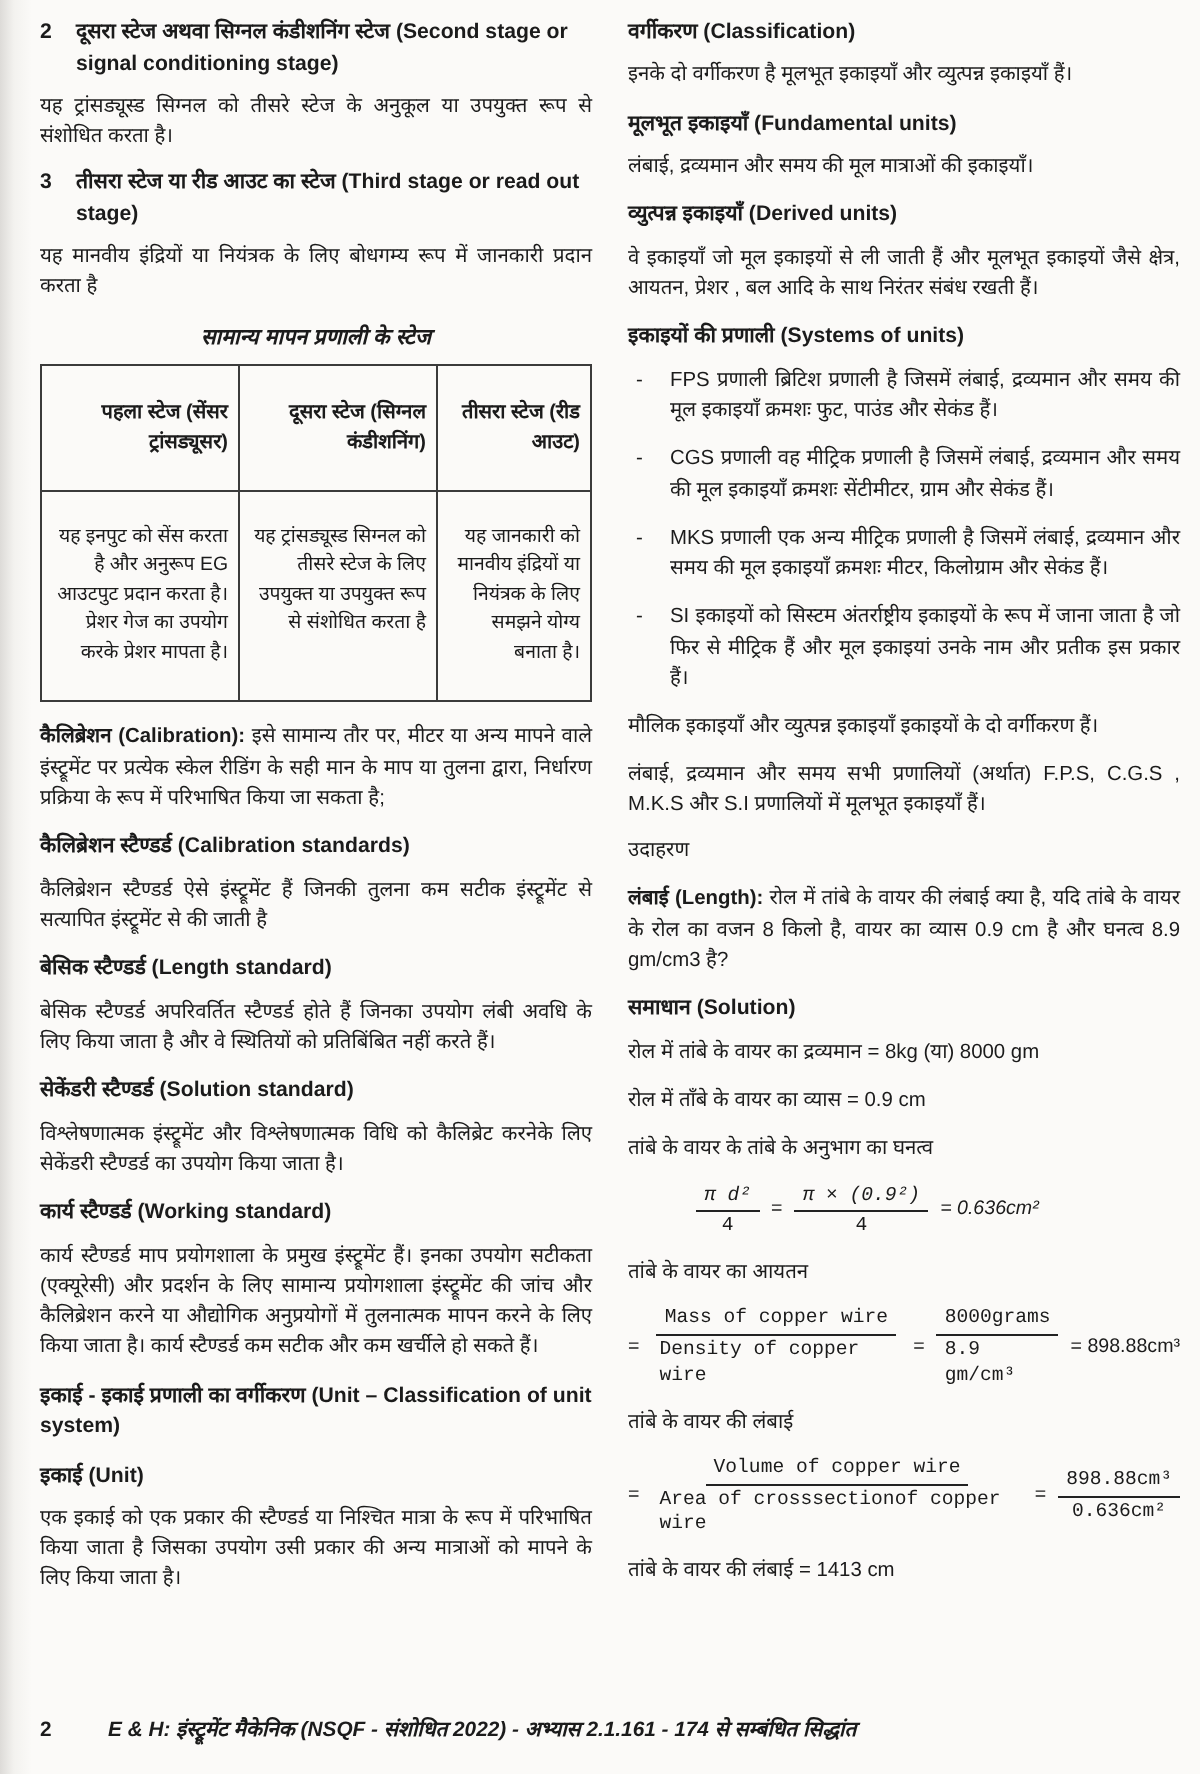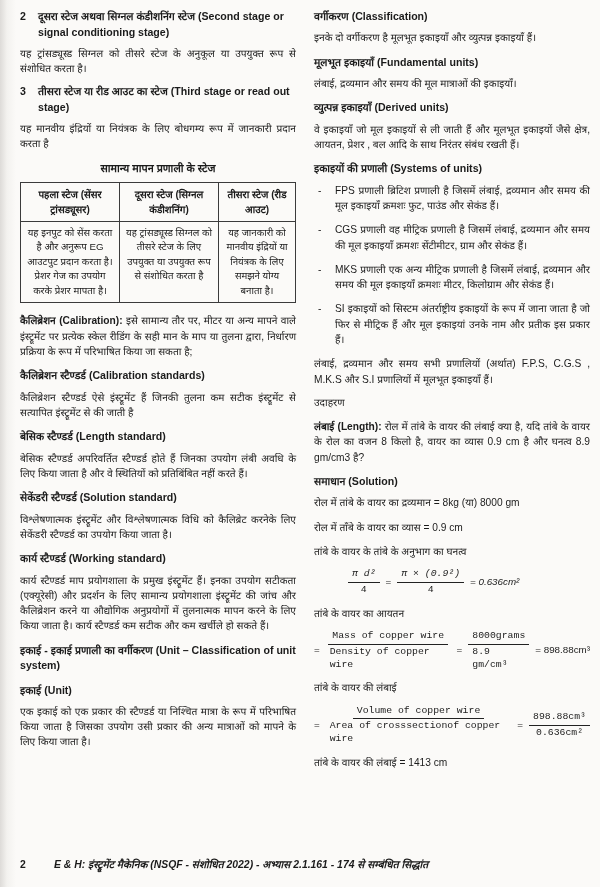--- a/index.html
+++ b/index.html
@@ -21,25 +21,25 @@
   .columns{display:grid;grid-template-columns:1fr 1fr;column-gap:18px;}
   .col{min-width:0;}
 
   .hitem{display:flex;gap:9px;font-weight:700;font-size:10.6px;line-height:1.5;margin:0 0 5px;}
   .hnum{min-width:9px;}
   .sec-h{font-weight:700;font-size:10.6px;line-height:1.45;margin:9px 0 6px;}
   p.body{font-size:10.2px;line-height:1.5;margin:0 0 8px;text-align:justify;}
   p.plain{font-size:10.2px;line-height:1.5;margin:0 0 9px;text-align:left;}
   .lead{font-weight:700;}
 
-  .table-title{font-weight:700;font-size:10.8px;text-align:center;margin:8px 0 7px;}
+  .table-title{font-weight:700;font-size:10.8px;text-align:center;margin:8px 0 7px;font-style:italic;}
   table.stage-table{border-collapse:collapse;width:100%;margin:0 0 10px;}
   table.stage-table th,table.stage-table td{
     border:1.3px solid #3b3b3b;
-    padding:4px 5px;vertical-align:top;text-align:center;
+    padding:16px 5px;vertical-align:top;text-align:right;
     font-size:9.7px;line-height:1.5;
   }
   table.stage-table th{font-weight:700;font-size:10px;}
 
   .bullet{display:flex;gap:11px;margin:0 0 9px;font-size:10.2px;line-height:1.5;}
   .bmark{min-width:6px;padding-left:4px;}
   .btext{flex:1;text-align:justify;}
 
   .formula{display:flex;align-items:center;gap:6px;font-size:9.8px;line-height:1.3;margin:4px 0 9px;}
   .formula.indent{margin-left:34px;}
@@ -143,20 +143,21 @@
       </div>
       <div class="bullet">
         <span class="bmark">-</span>
         <span class="btext">MKS प्रणाली एक अन्य मीट्रिक प्रणाली है जिसमें लंबाई, द्रव्यमान और समय की मूल इकाइयाँ क्रमशः मीटर, किलोग्राम और सेकंड हैं।</span>
       </div>
       <div class="bullet">
         <span class="bmark">-</span>
         <span class="btext">SI इकाइयों को सिस्टम अंतर्राष्ट्रीय इकाइयों के रूप में जाना जाता है जो फिर से मीट्रिक हैं और मूल इकाइयां उनके नाम और प्रतीक इस प्रकार हैं।</span>
       </div>
 
+      <p class="body">मौलिक इकाइयाँ और व्युत्पन्न इकाइयाँ इकाइयों के दो वर्गीकरण हैं।</p>
       <p class="body">लंबाई, द्रव्यमान और समय सभी प्रणालियों (अर्थात) F.P.S, C.G.S , M.K.S और S.I प्रणालियों में मूलभूत इकाइयाँ हैं।</p>
 
       <p class="plain">उदाहरण</p>
 
       <p class="body"><b class="lead">लंबाई (Length):</b><span> रोल में तांबे के वायर  की लंबाई क्या है, यदि तांबे के वायर  के रोल का वजन 8 किलो है, वायर  का व्यास 0.9 cm  है और घनत्व 8.9 gm/cm3 है?</span></p>
 
       <div class="sec-h">समाधान (Solution)</div>
 
       <p class="plain">रोल में तांबे के वायर  का द्रव्यमान = 8kg (या) 8000 gm</p>
       <p class="plain">रोल में ताँबे के वायर  का व्यास = 0.9 cm</p>

